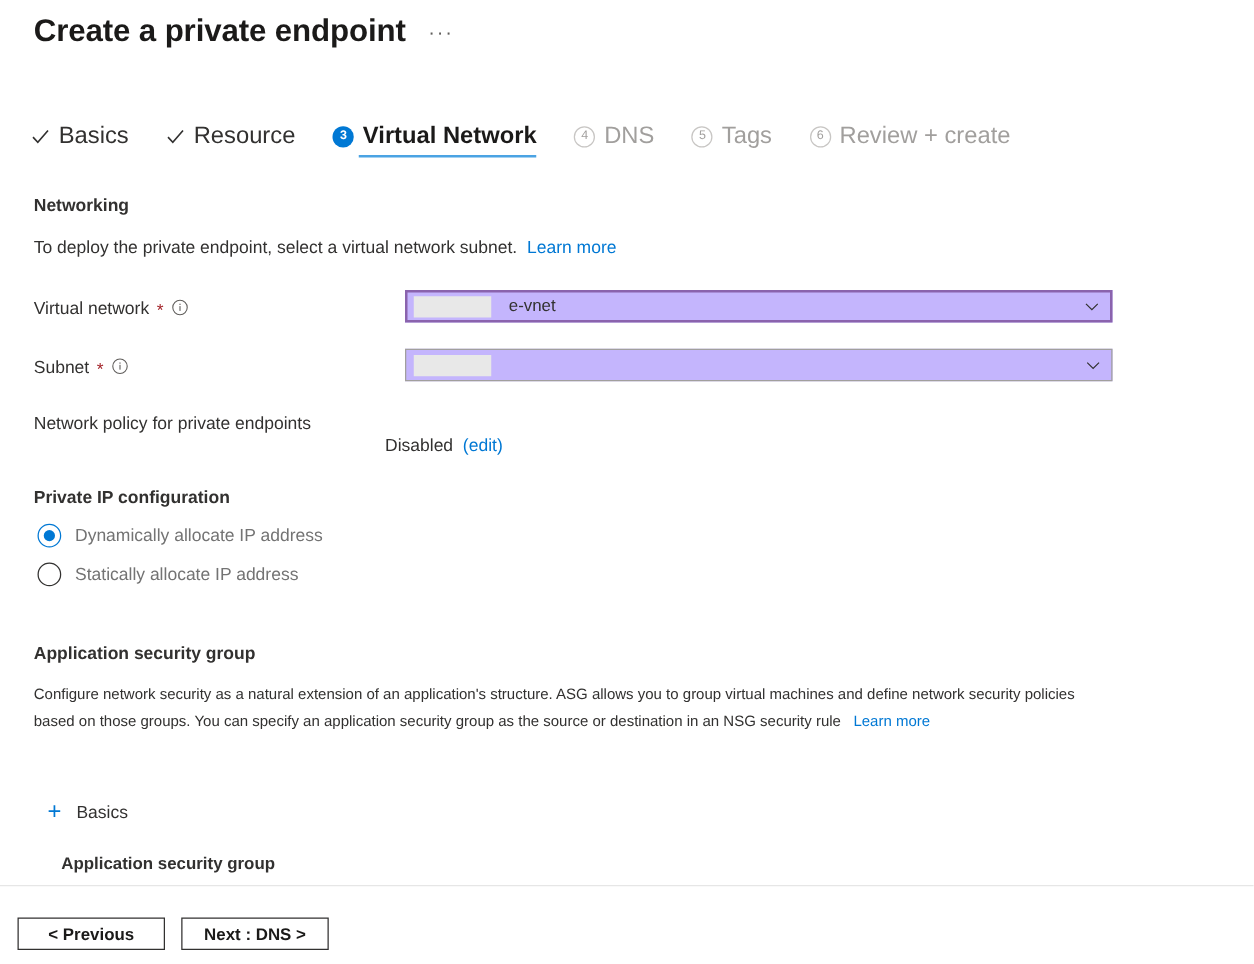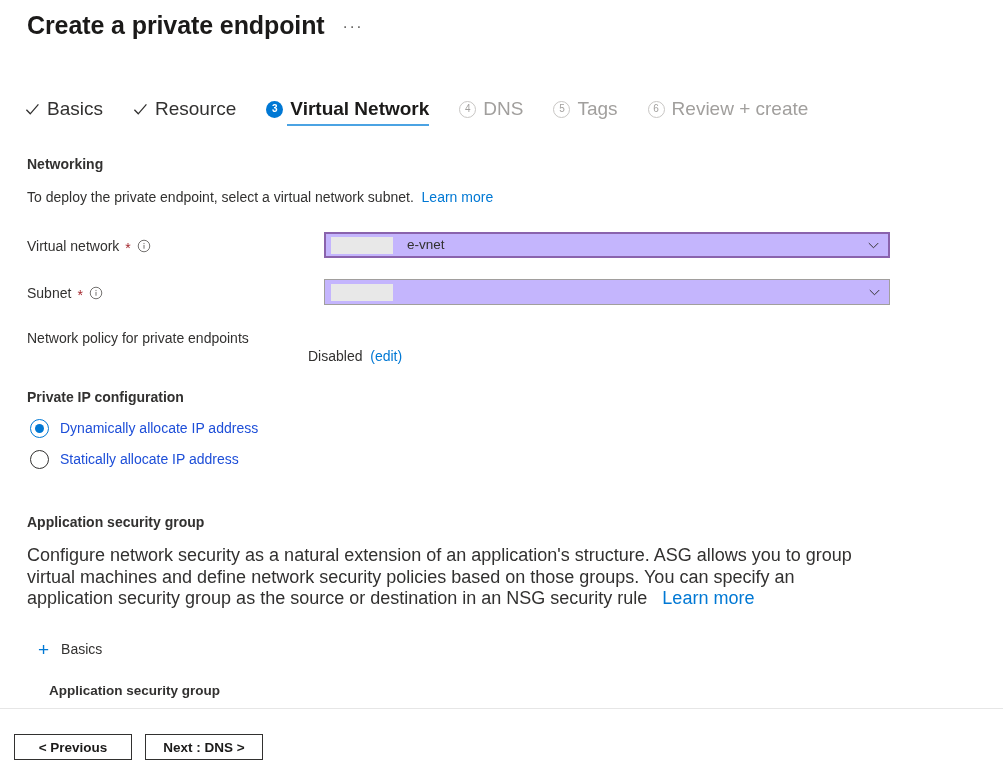--- a/index.html
+++ b/index.html
@@ -228,34 +228,34 @@
   .radio.on  { border: 1.5px solid #0078d4; }
   .radio.off { border: 1.5px solid #323130; }
   .radio .dot {
     width: 9px;
     height: 9px;
     border-radius: 50%;
     background: #0078d4;
   }
   .radio-label {
     font-size: 14px;
-    color: #1d4ed8;
+    color: #737373;
     line-height: 20px;
   }
   #radio-dynamic { top: 418px; }
   #radio-static  { top: 449px; }
 
   
   #asg-heading { left: 27px; top: 512px; }
   #asg-desc {
     position: absolute;
     left: 27px;
     top: 545px;
     width: 855px;
-    font-size: 18px;
+    font-size: 12px;
     color: #323130;
     line-height: 21.5px;
   }
 
   #asg-create-btn {
     position: absolute;
     left: 38px;
     top: 639px;
     display: flex;
     align-items: center;

